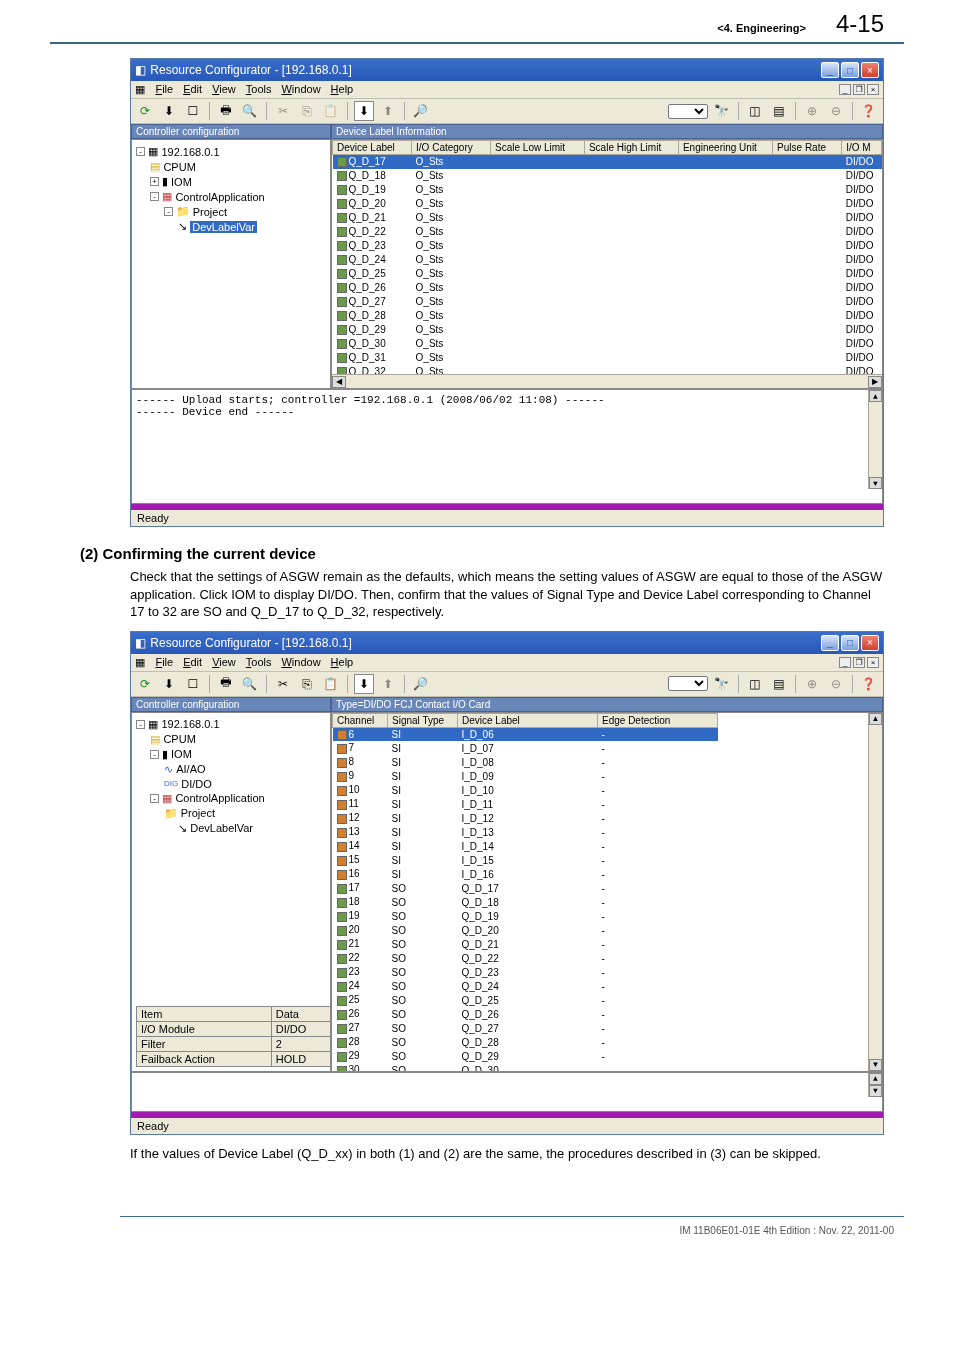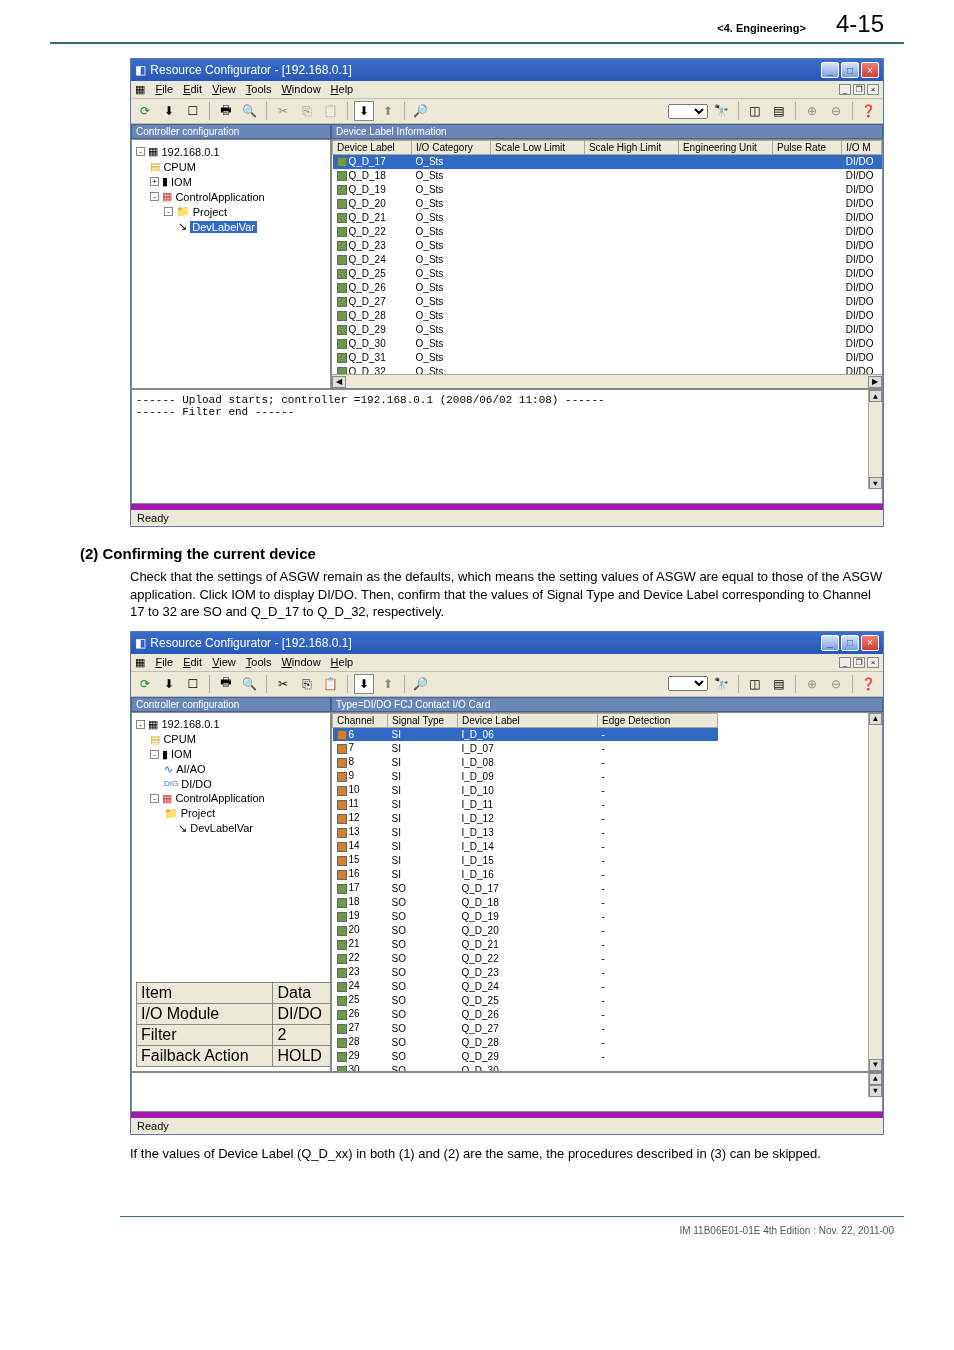--- a/index.html
+++ b/index.html
@@ -160,21 +160,21 @@
     background: #ece9d8;
     border-top: 6px solid #a21caf;
     padding: 2px 6px;
     font-size: 11px;
   }
   .grid2 th.cA { width:55px; }
   .grid2 th.cB { width:70px; }
   .grid2 th.cC { width:140px; }
   .grid2 th.cD { width:120px; }
   .info-table {
-    font-size: 16px;
+    font-size: 11px;
     border-collapse: collapse;
     margin-top: 4px;
     width: 200px;
   }
   .info-table td {
     border: 1px solid #888;
     padding: 1px 4px;
     background: #ece9d8;
   }
   .info-table th {
@@ -479,21 +479,21 @@
       </div>
       <div class="hscroll">
         <div class="arrow">◀</div>
         <div class="track"></div>
         <div class="arrow">▶</div>
       </div>
     </div>
   </div>
   <div class="log-pane">
     <div>------ Upload starts; controller =192.168.0.1 (2008/06/02 11:08) ------</div>
-    <div>------ Filter end ------</div>
+    <div>------ Device end ------</div>
     <div class="vscroll-stub">
       <div class="arrow">▲</div>
           <div class="arrow">▼</div>
     </div>
   </div>
   <div class="statusbar">Ready</div>
 </div>
 
 <div class="section-h">(2) Confirming the current device</div>
 <div class="body-text">Check that the settings of ASGW remain as the defaults, which means the setting values of ASGW are equal to those of the ASGW application. Click IOM to display DI/DO. Then, confirm that the values of Signal Type and Device Label corresponding to Channel 17 to 32 are SO and Q_D_17 to Q_D_32, respectively.</div>

